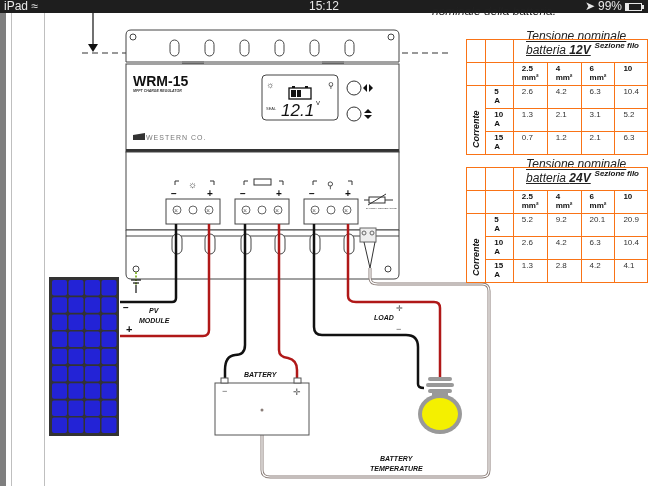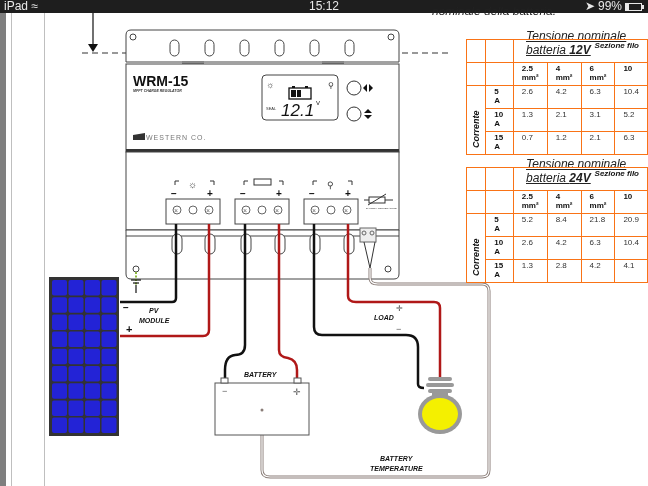--- a/index.html
+++ b/index.html
@@ -315,22 +315,22 @@
     <td class="h">4 mm²</td>
     <td class="h">6 mm²</td>
     <td class="h">10</td>
       </tr>
   <tr>
         <td class="side" rowspan="3">
           <span class="vert">Corrente</span>
         </td>
     <td class="rh">5 A</td>
     <td>5.2</td>
-        <td>8.4</td>
-        <td>21.8</td>
+        <td>9.2</td>
+        <td>20.1</td>
         <td>20.9</td>
       </tr>
   <tr>
         <td class="rh">10 A</td>
     <td>2.6</td>
         <td>4.2</td>
         <td>6.3</td>
         <td>10.4</td>
       </tr>
   <tr>

